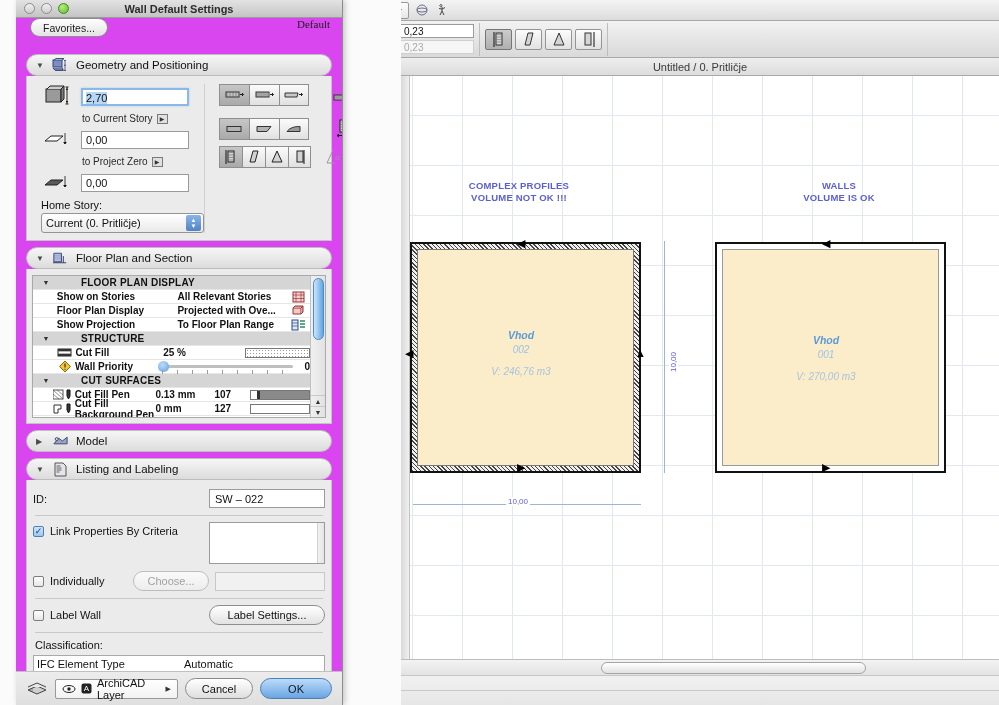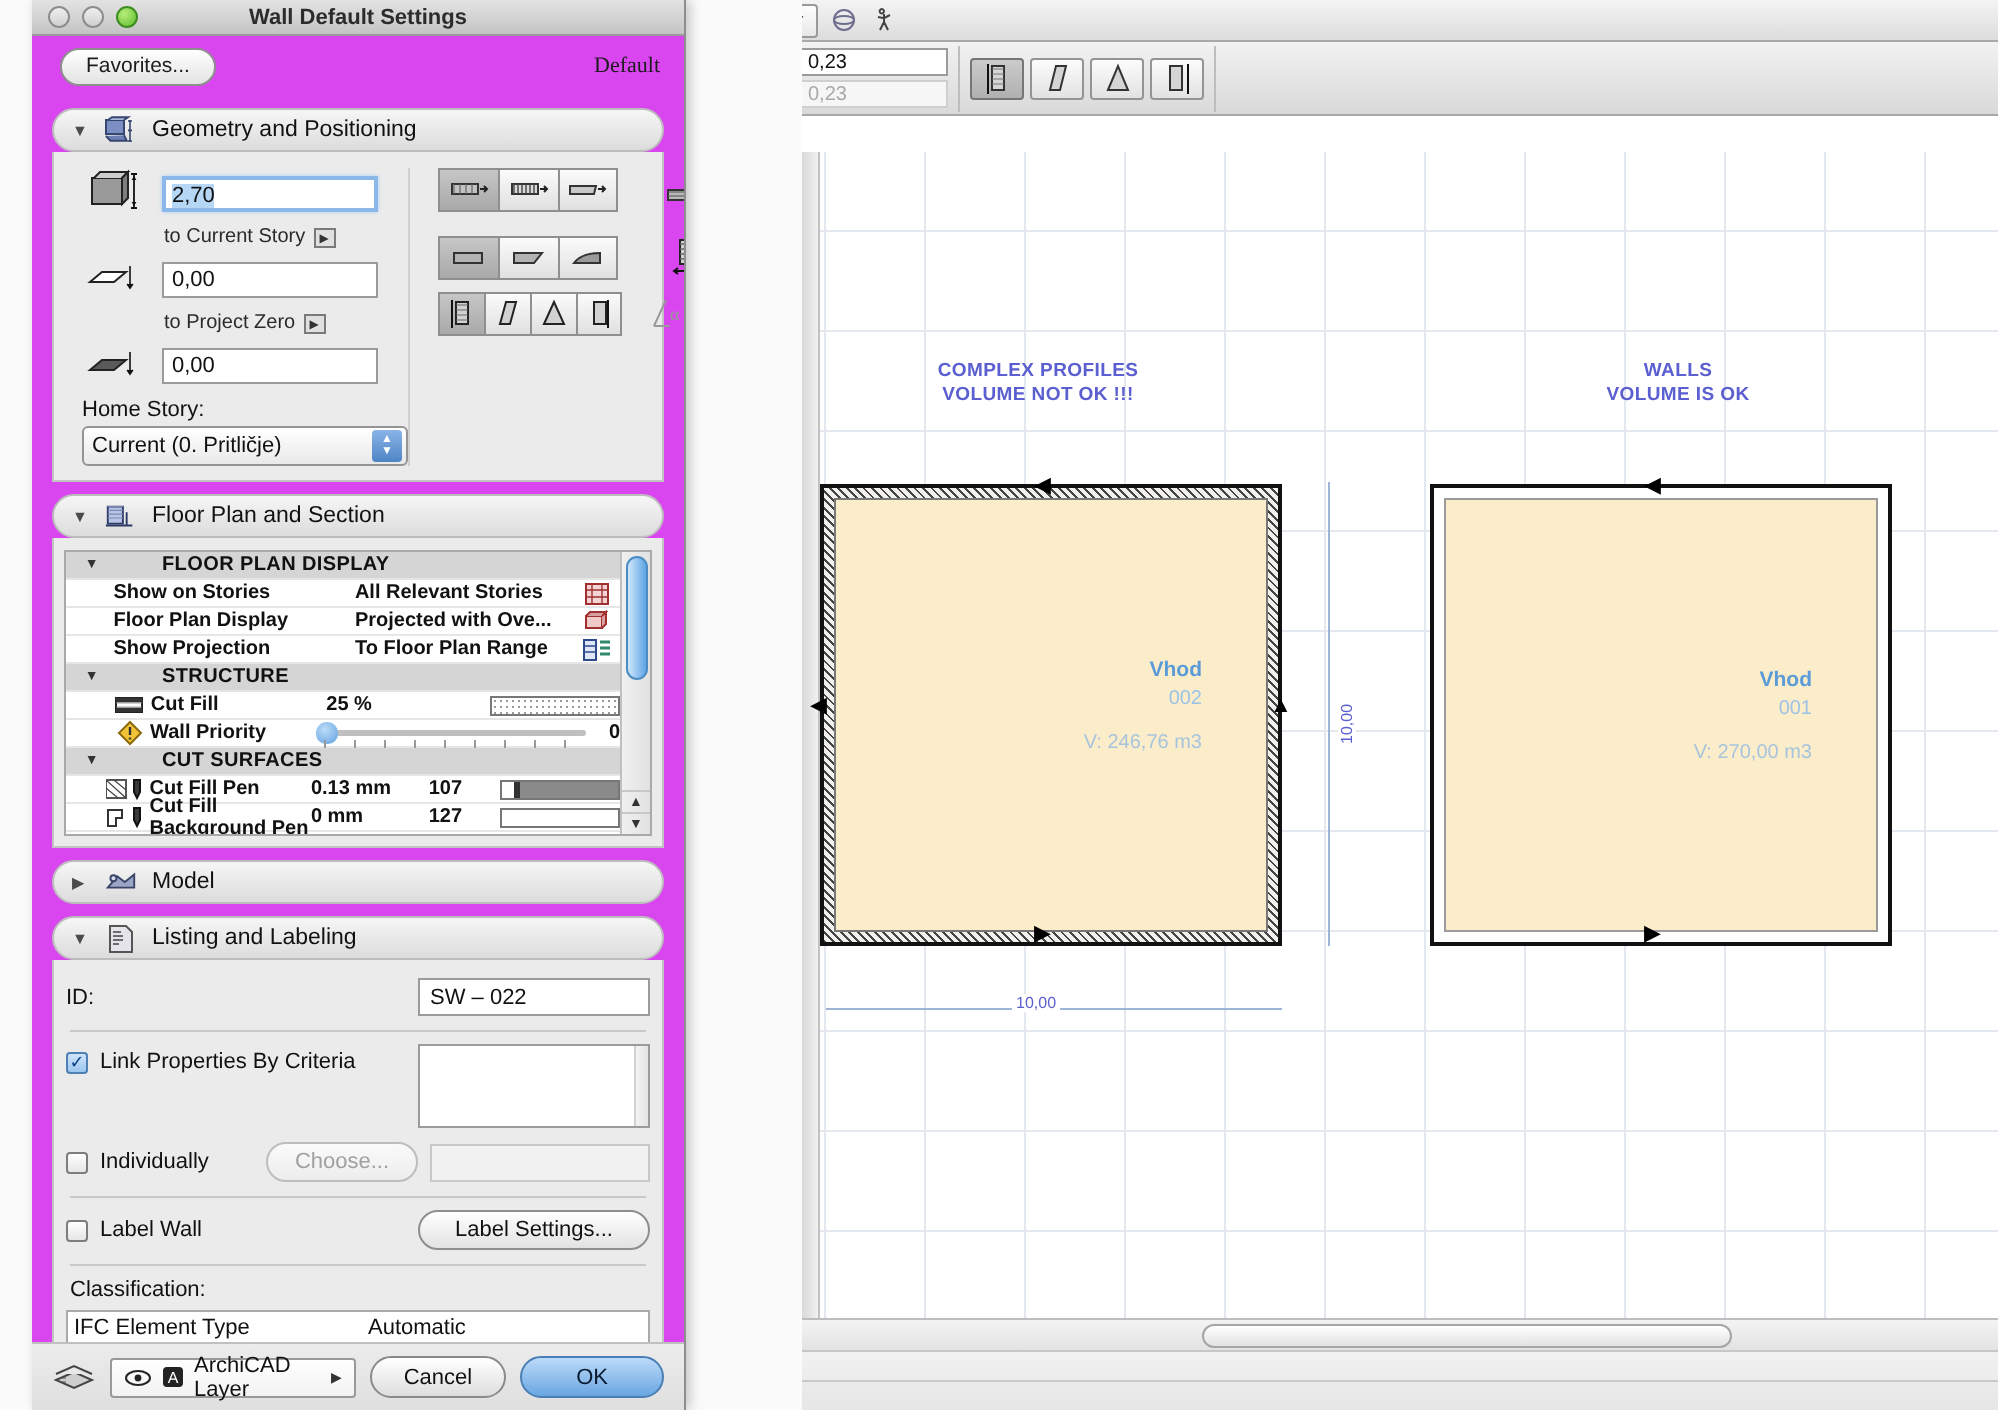--- a/index.html
+++ b/index.html
@@ -117,22 +117,22 @@
   .wallbox .inner-line {
     position:absolute; inset:7px; border:1px solid #777;
   }
   .wallbox .fill {
     position:absolute; inset:8px; background:#fbecca;
   }
   .wallbox.simple .hatch { background-image:none; background-color:#ffffff; }
   .wallbox.simple .inner-line { border-color:#9a9a9a; }
 
   .zonetext {
-    position:absolute; text-align:right; width:160px;
-    color:#7aaedd; font-size:10px; line-height:14px;
+    position:absolute; text-align:center; width:160px;
+    color:#7aaedd; font-size:10px; line-height:14px;font-style:italic;
   }
   .zonetext .zname { font-weight:bold; color:#5b9bd8; font-size:10.5px;}
   .zonetext .znum { color:#9cc3e6; font-size:10px;}
   .zonetext .zvol { color:#a8c4dd; font-size:10px; margin-top:8px; display:block;}
 
   .arrowmark { position:absolute; color:#000; font-size:11px; line-height:1; }
 
   .dimline {
     position:absolute; background:#9db6d8;
   }
@@ -181,21 +181,21 @@
   #titlebar .title {
     position:absolute; left:0; right:0; text-align:center;
     font-size:11px; font-weight:bold; color:#2c2c2c;
   }
   .tl-dots { display:flex; gap:6px; margin-left:8px; z-index:2; }
   .tl-dot { width:11px;height:11px;border-radius:50%;border:1px solid #8d8d8d;
     background:linear-gradient(#f0f0f0,#cfcfcf); }
   .tl-dot.green { background:radial-gradient(circle at 35% 32%, #b8ee7a, #5dbb2c); border-color:#3f8c22;}
 
   #favrow {
-    height:30px; display:flex; align-items:center; justify-content:space-between;
+    height:30px; display:flex; align-items:flex-start; justify-content:space-between;
     padding:0 12px 0 14px; flex:0 0 auto;
   }
   .pillbtn {
     border:1px solid #8e8e8e; border-radius:10px; height:19px; padding:0 12px;
     background:linear-gradient(#ffffff,#e3e3e3);
     font-size:10.5px; color:#1c1c1c; display:flex; align-items:center;
   }
   #default-label { font-size:11px; color:#1c1c1c;font-family:Liberation Serif, serif; }
 
   .dlg-body { flex:1 1 auto; overflow:hidden; padding:0 10px; }
@@ -559,20 +559,23 @@
       </div>
       <div class="bigbtn">
         <svg width="16" height="17" viewBox="0 0 16 17">
             <rect x="4" y="2" width="6" height="12" fill="#d5d5d5" stroke="#333"></rect>
             <path d="M13 1v15" stroke="#111"></path>
           </svg>
       </div>
     </div>
   </div>
 
+  <div id="doc-title">
+    <span>Untitled / 0. Pritličje</span>
+  </div>
 
   <div id="canvas">
     <div id="grid"></div>
     <div id="canvas-leftrule"></div>
 
     <div class="annot" style="left:348px; top:104px; width:180px;">
       <div>WALLS</div>
       <div>VOLUME IS OK</div>
     </div>
     <div class="annot" style="left:28px; top:104px; width:180px;">

